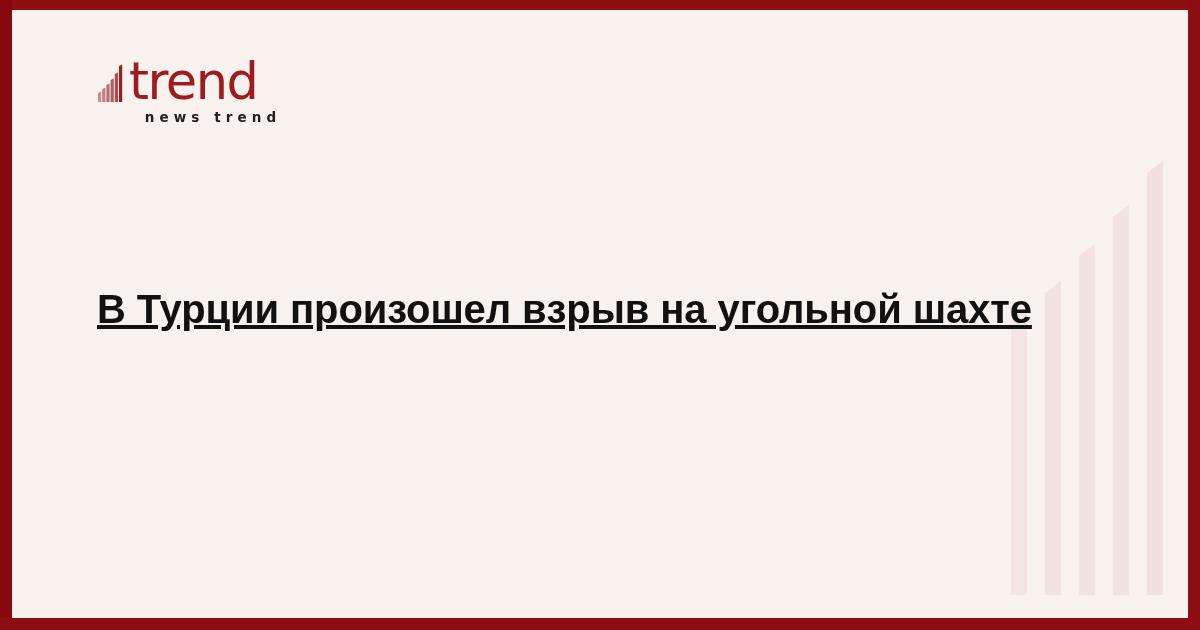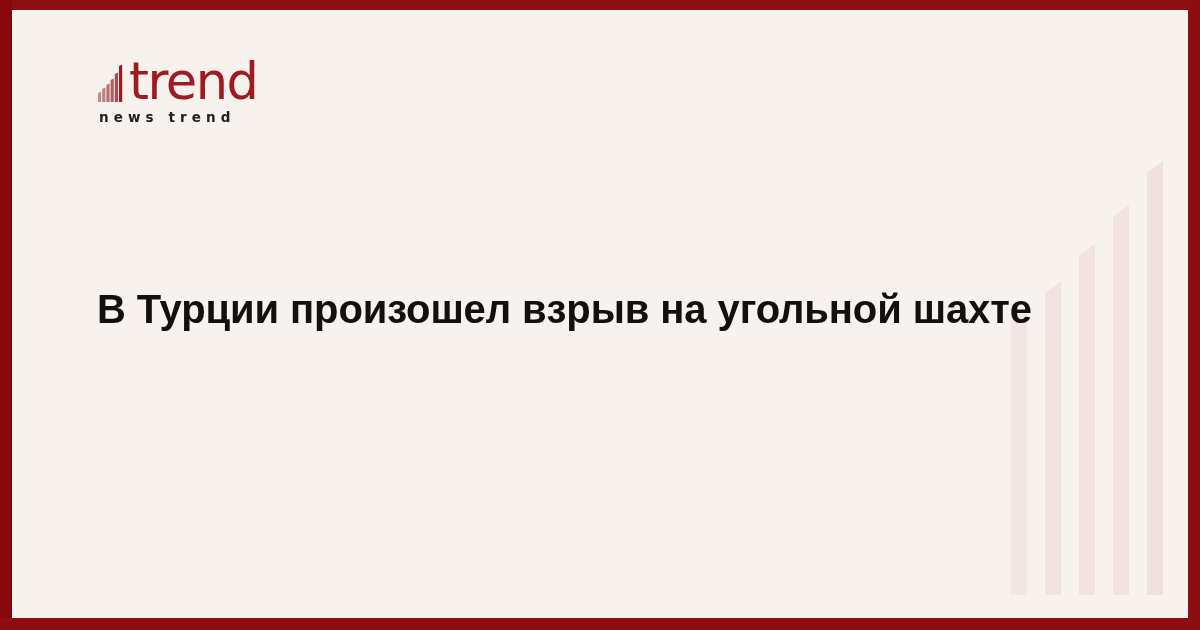--- a/index.html
+++ b/index.html
@@ -15,20 +15,21 @@
     font-family:"Liberation Sans", sans-serif;
     background:#8B0F13;
   }
 
   
   .card {
     position:relative;
     width:1200px;
     height:630px;
     background:#8B0F13;
+    text-align:center;
   }
 
   
   .edge { position:absolute; }
   .edge-top    { top:0;  left:0;  width:1200px; height:10px; background:#8E0F13; }
   .edge-left   { top:0;  left:0;  width:12px;   height:630px; background:#89080E; }
   .edge-right  { top:0;  right:0; width:12px;   height:630px; background:#8C0D12; }
   .edge-bottom { bottom:0; left:0; width:1200px; height:12px; background:#8C0D12; }
 
   
@@ -102,21 +103,21 @@
     left:85px;
     top:272px;
     width:905px;
     font-family:"Liberation Sans", sans-serif;
     font-size:40px;
     font-weight:700;
     line-height:54px;
     color:#13110F;
     letter-spacing:-0.1px;
   }
-  .headline-line { display:block; white-space:nowrap; }
+  .headline-line { display:block; white-space:nowrap;text-decoration:underline; }
 </style>
 </head>
 <body>
 
 <div class="card">
 
   <div class="edge edge-top"></div>
   <div class="edge edge-left"></div>
   <div class="edge edge-right"></div>
   <div class="edge edge-bottom"></div>

